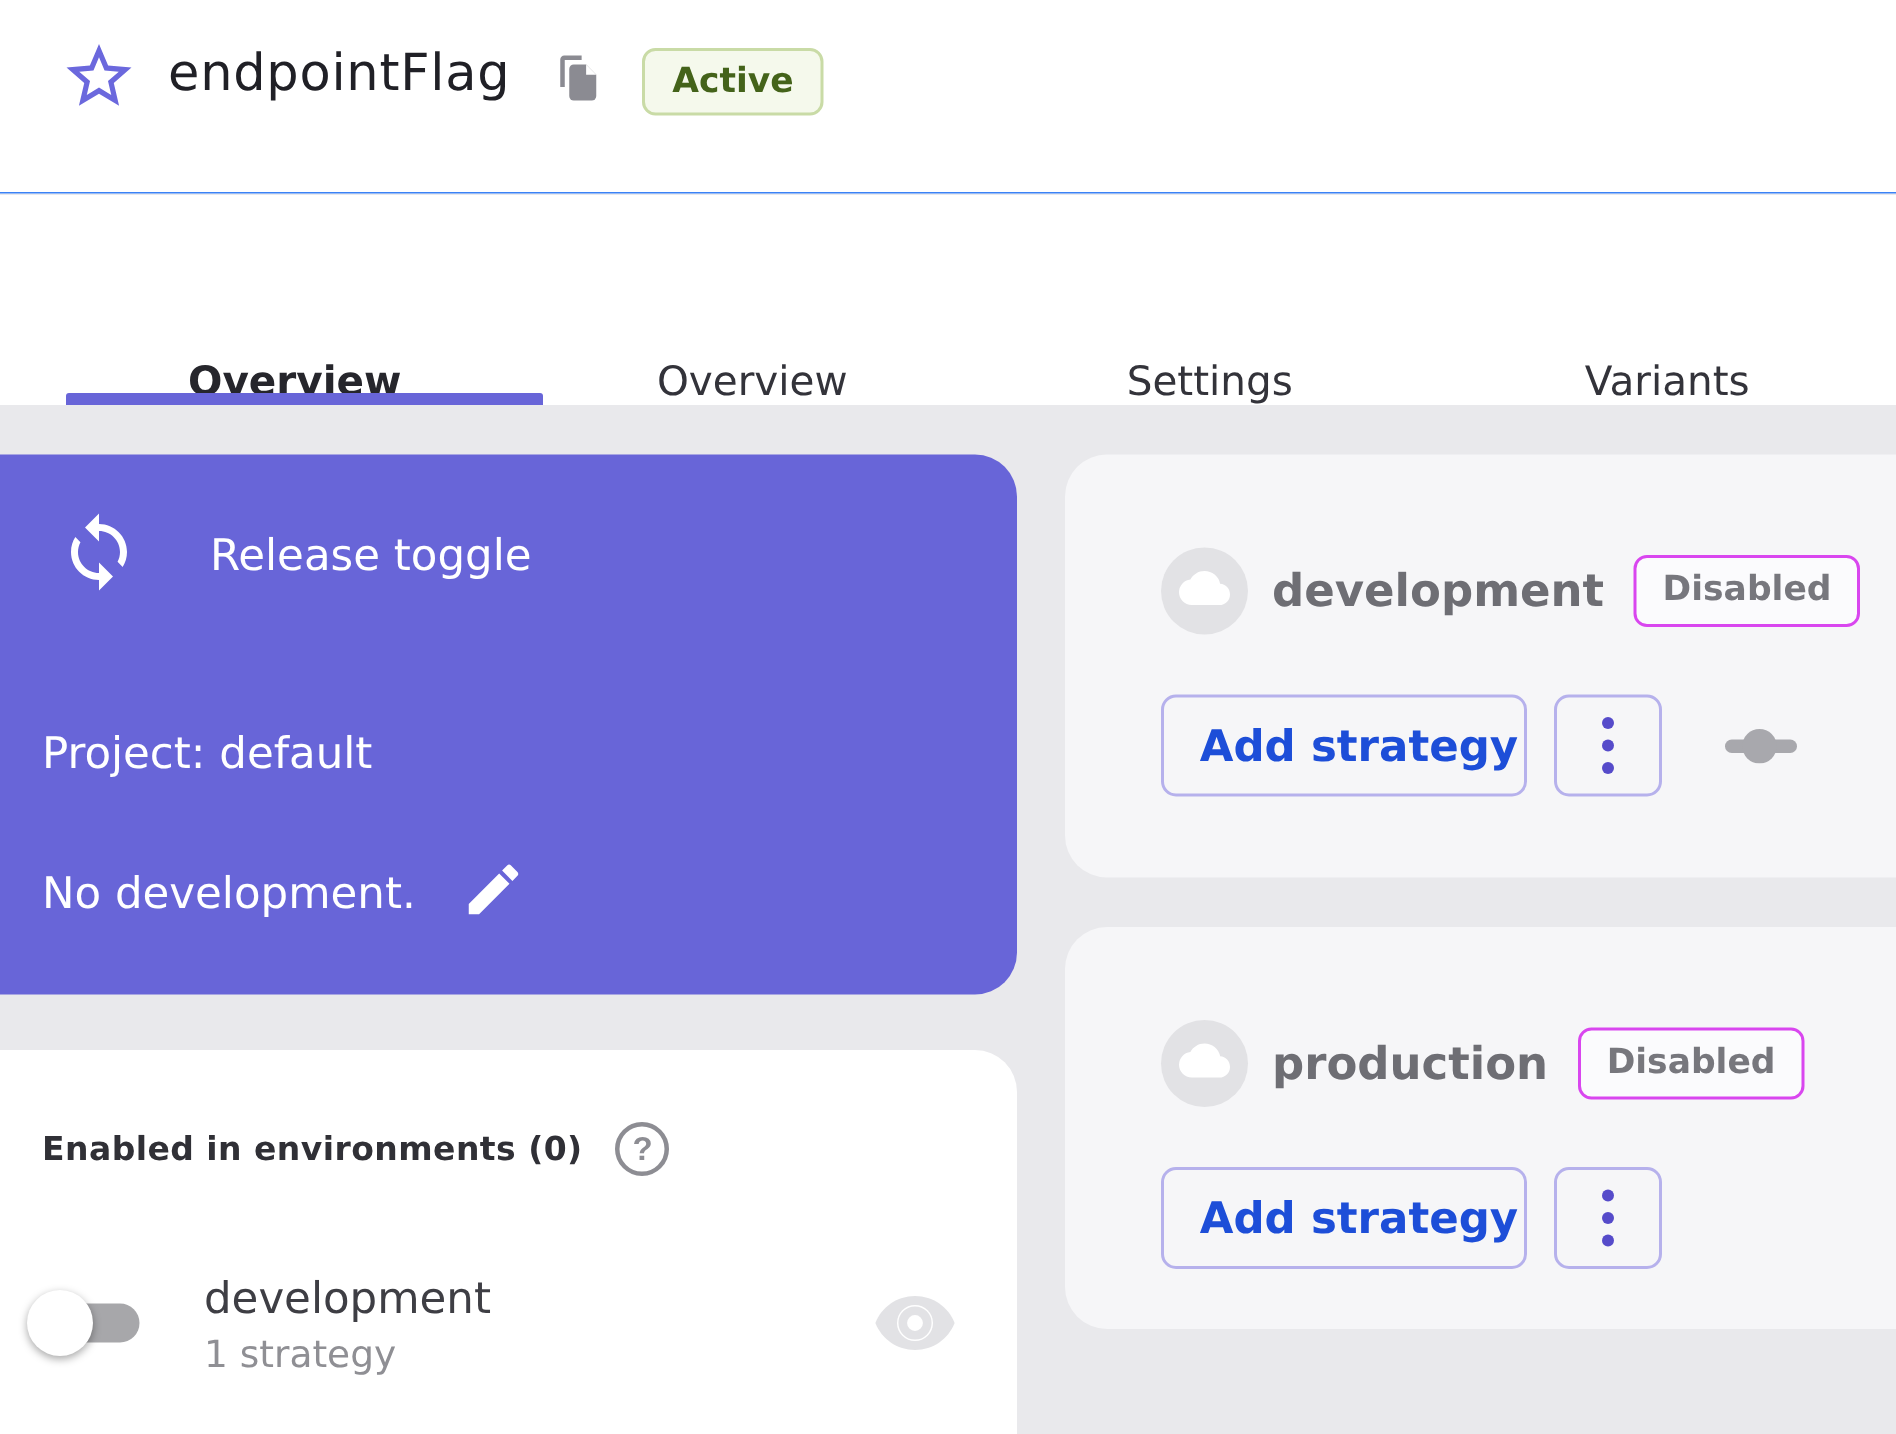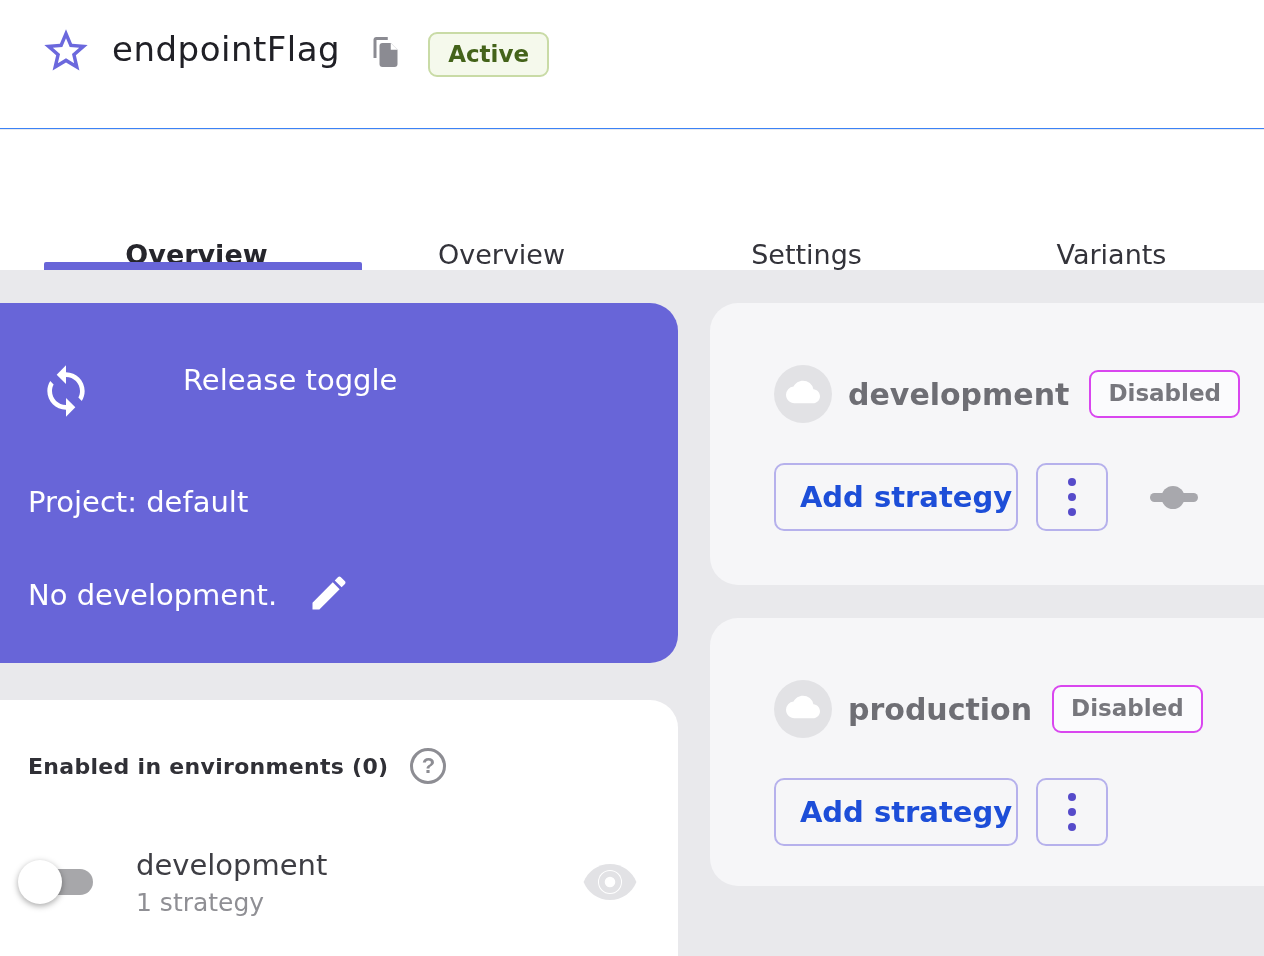--- a/index.html
+++ b/index.html
@@ -46,21 +46,21 @@
   }
 
   
   .main { position: absolute; top: 270px; left: 0; width: 1264px; height: 686px; }
 
   
   .flag-card {
     position: absolute; left: 0; top: 33px; width: 678px; height: 360px;
     background: #6865d8; border-radius: 0 28px 28px 0; color: #ffffff;
   }
-  .flag-type-row { position: absolute; left: 38px; top: 60px; display: flex; align-items: flex-start; gap: 43px; }
+  .flag-type-row { position: absolute; left: 38px; top: 37px; display: flex; align-items: center; }
   .flag-type-label { font-size: 29px; margin-left: 46px; }
   .flag-project { position: absolute; left: 28px; top: 182px; font-size: 29px; }
   .flag-desc-row { position: absolute; left: 28px; top: 268px; display: flex; align-items: center; }
   .flag-desc { font-size: 29px; }
   .edit-btn { background: none; border: none; cursor: pointer; margin-left: 30px; display:flex; }
 
   
   .enabled-card {
     position: absolute; left: 0; top: 430px; width: 678px; height: 530px;
     background: #ffffff; border-radius: 0 28px 0 0;

